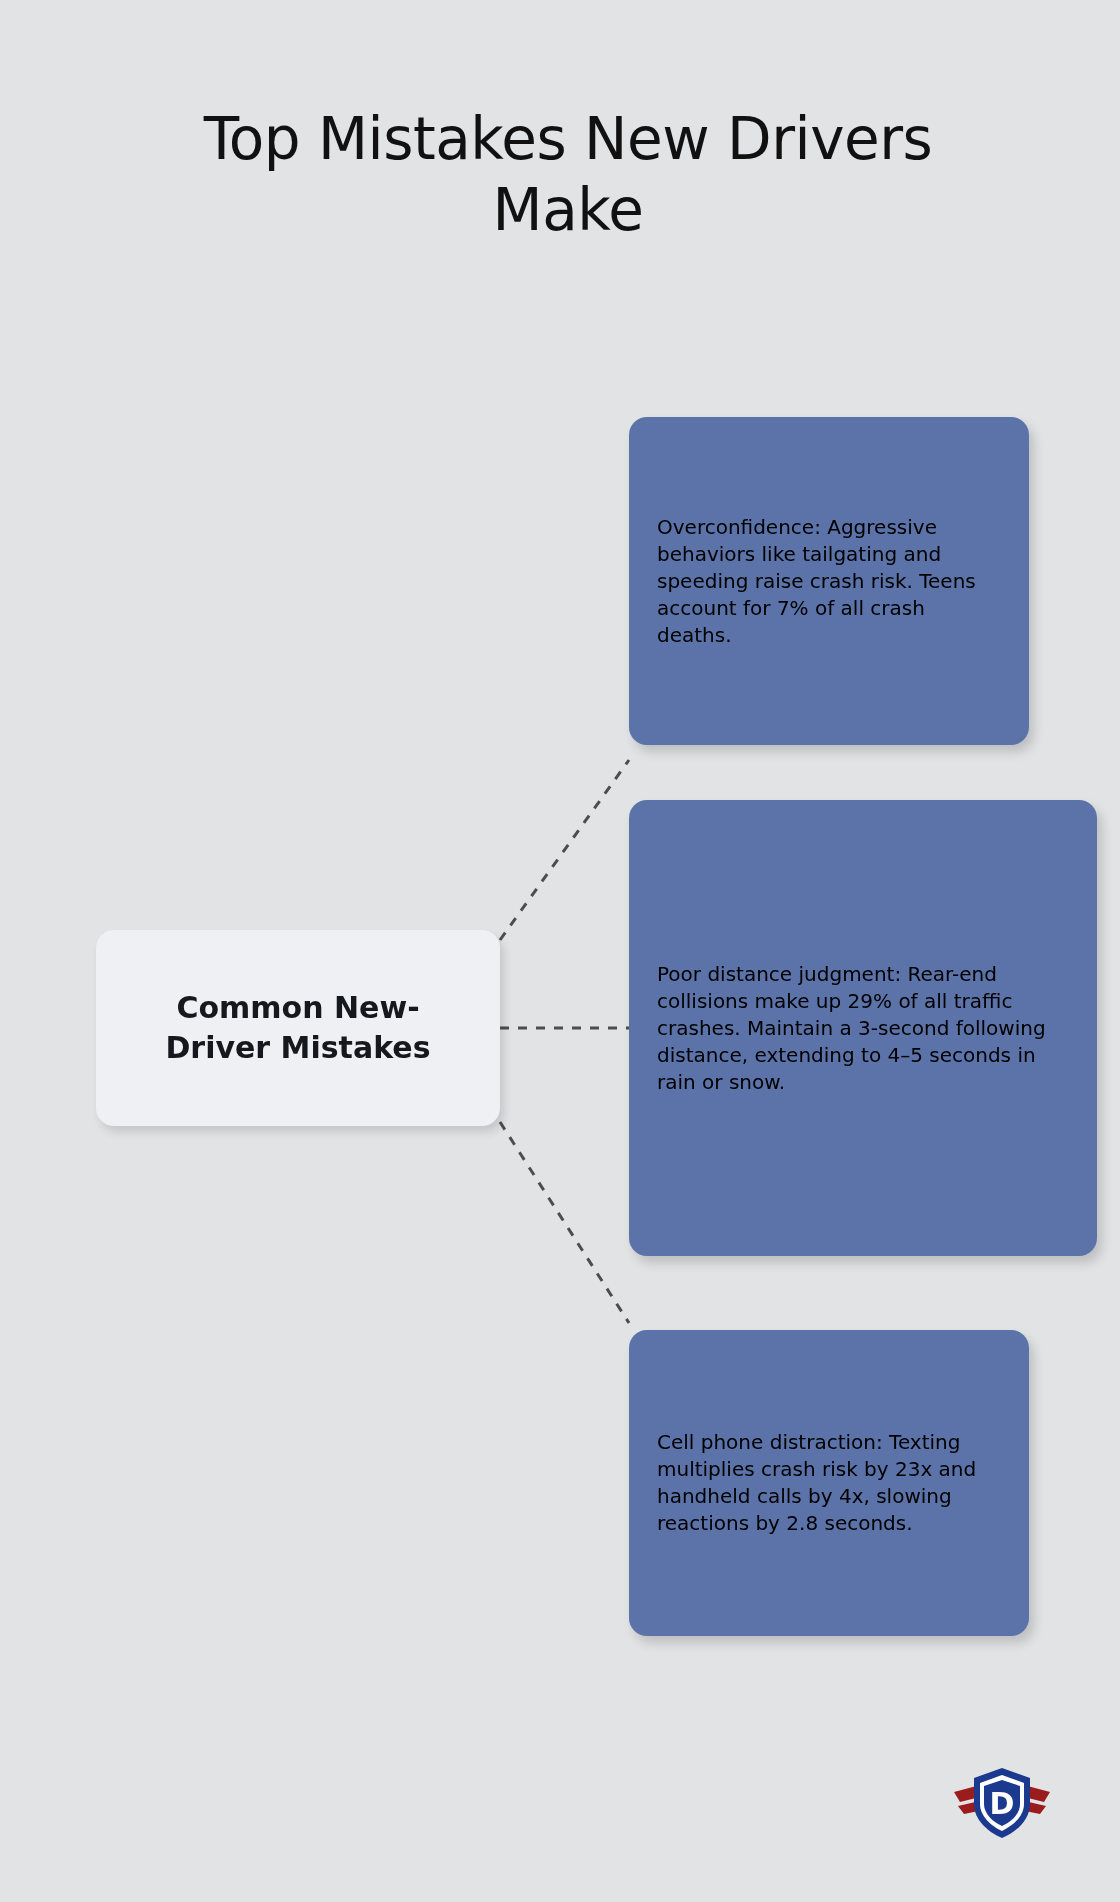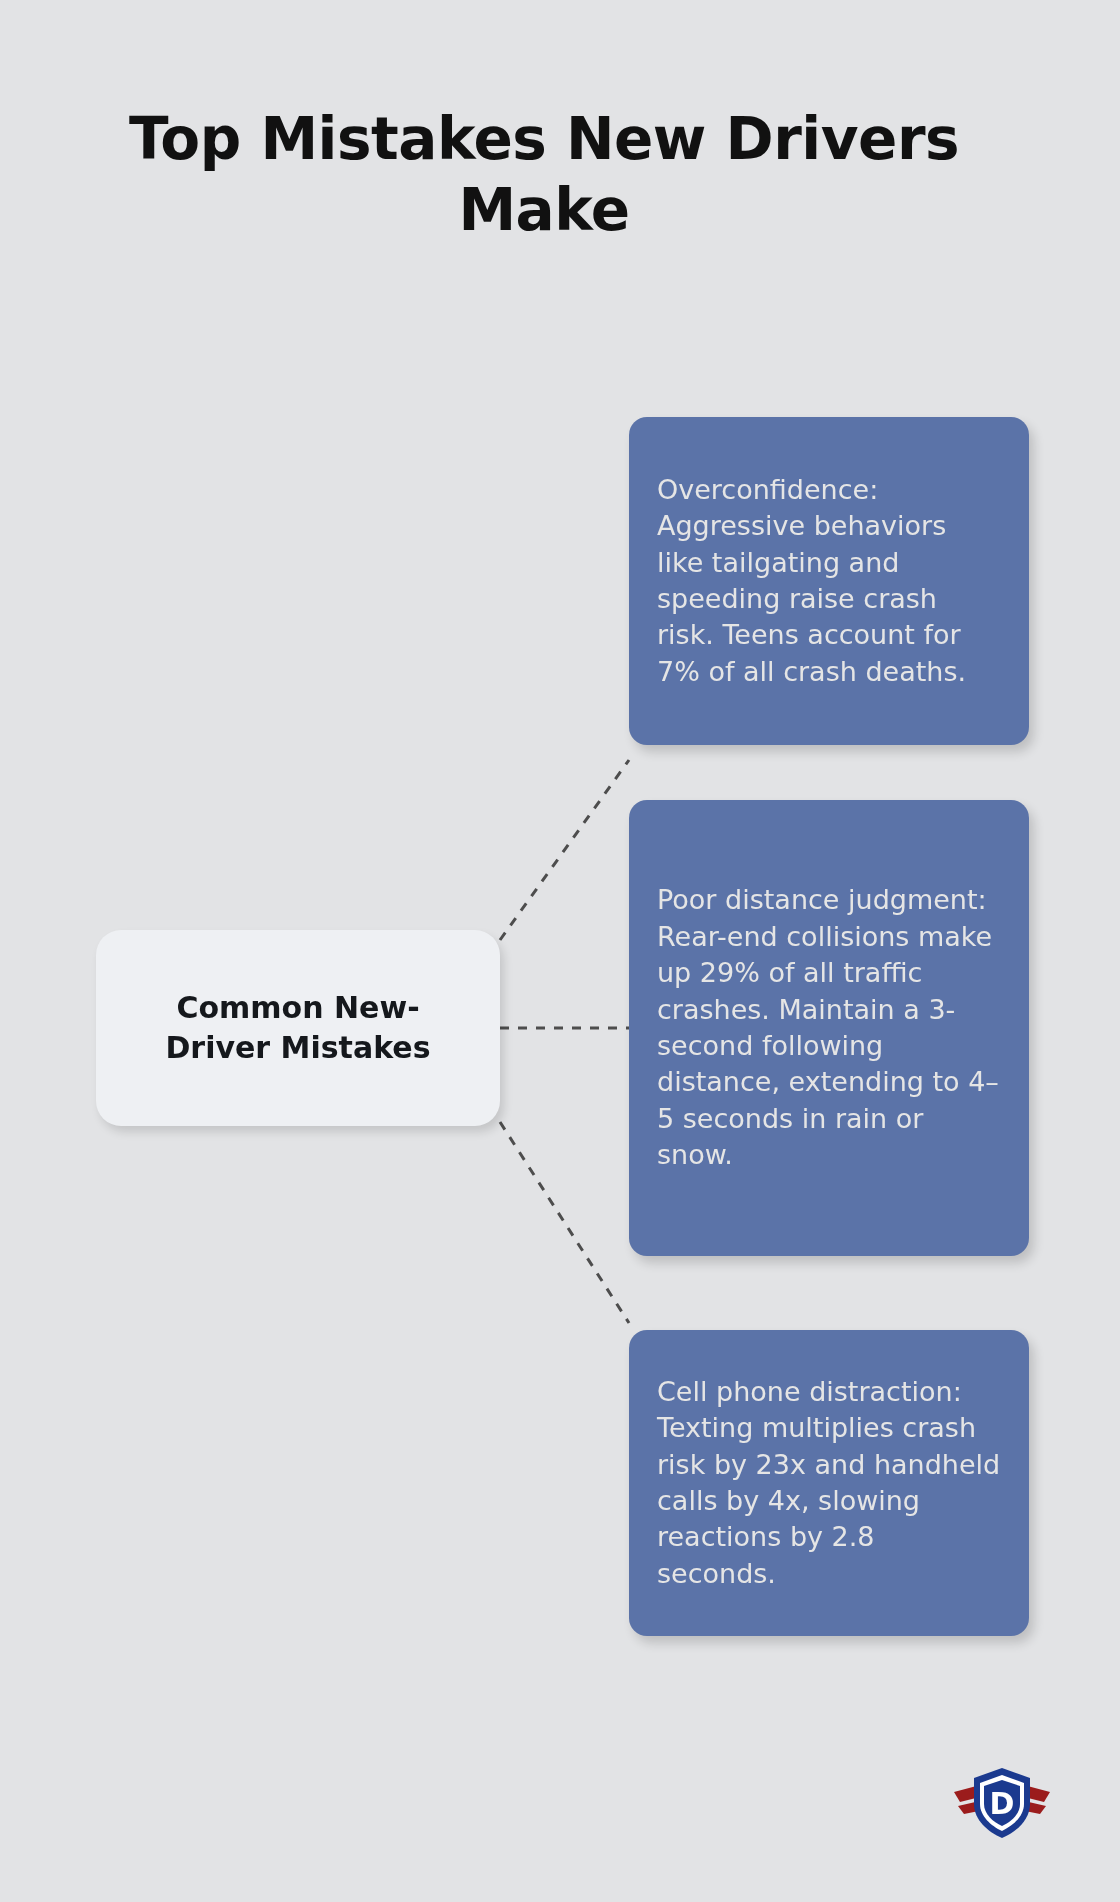--- a/index.html
+++ b/index.html
@@ -11,26 +11,26 @@
     height: 1902px;
     background: #e2e3e5;
     font-family: "DejaVu Sans", sans-serif;
     position: relative;
     overflow: hidden;
   }
 
   #page-title {
     position: absolute;
     top: 104px;
-    left: 104px;
+    left: 128px;
     width: 880px;
     text-align: center;
     font-size: 58px;
     line-height: 1.22;
-    font-weight: bold;
+    font-weight: normal;
     color: #111111;
     letter-spacing: -0.5px;
   }
 
   #diagram-svg {
     position: absolute;
     top: 0;
     left: 0;
     width: 1120px;
     height: 1902px;
@@ -46,56 +46,55 @@
   #root-node {
     left: 96px;
     top: 930px;
     width: 404px;
     height: 196px;
     background: #eef0f3;
     box-shadow: 4px 6px 10px rgba(0,0,0,0.13);
     display: flex;
     align-items: center;
     justify-content: center;
-    border-radius: 25px;
   }
   #root-node .root-label {
     font-size: 30px;
     font-weight: bold;
     color: #15181c;
     line-height: 1.33;
     text-align: center;
     width: 300px;
   }
 
   .branch-node {
     background: #5b73a8;
     box-shadow: 5px 7px 11px rgba(0,0,0,0.16);
-    color: #e5e5e5;
-    font-size: 27px;
+    color: #000000;
+    font-size: 20px;
     line-height: 1.35;
     padding: 26px 28px 26px 28px;
     display: flex;
     align-items: center;
   }
   .branch-node .branch-text {
     display: block;
     width: 100%;
   }
 
   #branch-0 {
     left: 629px;
     top: 417px;
     width: 400px;
     height: 328px;
   }
   #branch-1 {
     left: 629px;
     top: 800px;
-    width: 400px;
+    width: 468px;
     height: 456px;
   }
   #branch-2 {
     left: 629px;
     top: 1330px;
     width: 400px;
     height: 306px;
   }
 
   #logo {

